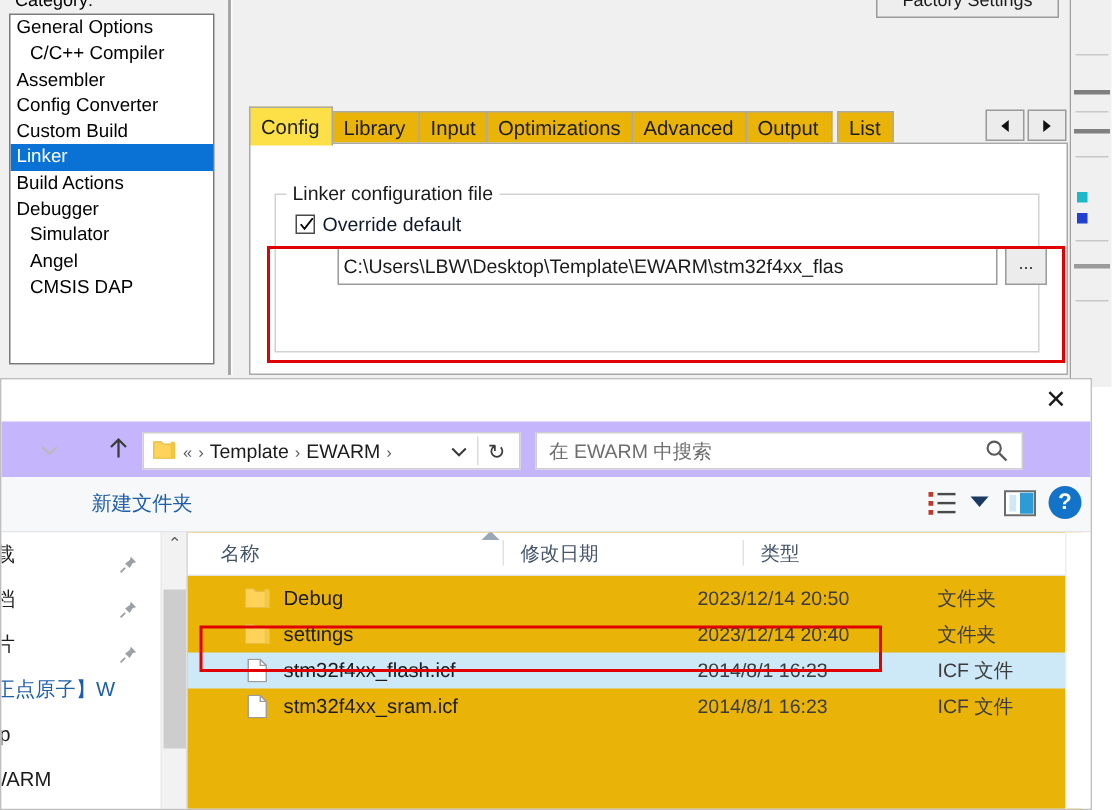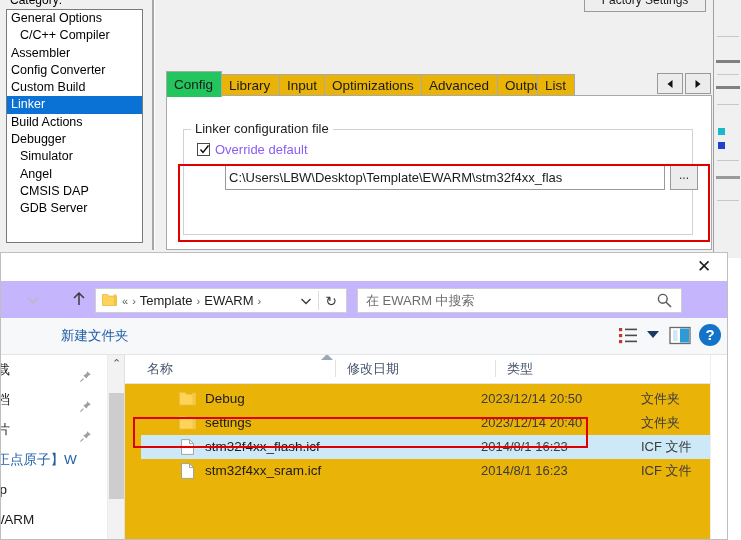--- a/index.html
+++ b/index.html
@@ -26,36 +26,36 @@
   #vsep{position:absolute;left:152px;top:0;width:2px;height:250px;background:#a6a6a6;}
   #vsep2{position:absolute;left:154px;top:0;width:1px;height:250px;background:#fdfdfd;}
 
   #factory-btn{position:absolute;left:584px;top:-12px;width:120px;height:22px;background:#eeeeee;border:1px solid #9a9a9a;
       font-size:12px;color:#1a1a1a;text-align:center;line-height:22px;white-space:nowrap;}
 
   
   #tabstrip{position:absolute;left:166px;top:71px;width:546px;height:25px;}
   .tab{position:absolute;top:3px;height:22px;line-height:22px;font-size:13.5px;color:#1b1b1b;
        background:#eab308;border:1px solid #a9a9a9;border-bottom:none;padding:0 7px;box-sizing:border-box;white-space:nowrap;}
-  .tab.active{top:0;height:26px;line-height:25px;background:#22c55e;border-color:#a9a9a9;z-index:5;}
+  .tab.active{top:0;height:26px;line-height:25px;background:#fde047;border-color:#a9a9a9;z-index:5;}
   #tab-nav{position:absolute;right:0;top:2px;width:55px;height:22px;}
   .navbtn{position:absolute;top:0;width:26px;height:21px;background:#ececec;border:1px solid #9a9a9a;box-sizing:border-box;}
   .navbtn .arr{position:absolute;left:50%;top:50%;width:0;height:0;}
   .navbtn.prev .arr{transform:translate(-50%,-50%);border-top:4px solid transparent;border-bottom:4px solid transparent;border-right:5px solid #111;}
   .navbtn.next .arr{transform:translate(-50%,-50%);border-top:4px solid transparent;border-bottom:4px solid transparent;border-left:5px solid #111;}
 
   
   #tabpage{position:absolute;left:166px;top:95px;width:546px;height:155px;background:#ffffff;border:1px solid #a9a9a9;box-sizing:border-box;}
   #group{position:absolute;left:16px;top:33px;width:508px;height:104px;border:1px solid #d2d2d2;}
   #group-title{position:absolute;left:24px;top:25px;background:#ffffff;padding:0 4px;font-size:13px;color:#1b1b1b;white-space:nowrap;}
 
   #chk-row{position:absolute;left:30px;top:46px;display:flex;align-items:center;gap:5px;}
   .cbox{width:13px;height:13px;border:1px solid #4a4a4a;background:#fff;position:relative;box-sizing:border-box;}
   .cbox svg{position:absolute;left:1px;top:0px;}
-  #chk-label{font-size:13px;color:#8b5cf6;white-space:nowrap;}
+  #chk-label{font-size:13px;color:#0f172a;white-space:nowrap;}
 
   #path-input{position:absolute;left:58px;top:69px;width:440px;height:25px;background:#fff;border:1px solid #9a9a9a;
       box-sizing:border-box;font-size:13px;color:#1b1b1b;line-height:23px;padding-left:3px;overflow:hidden;white-space:nowrap;}
   #browse-btn{position:absolute;left:503px;top:69px;width:28px;height:25px;background:#ececec;border:1px solid #9a9a9a;
       box-sizing:border-box;font-size:12px;color:#333;text-align:center;line-height:18px;}
 
   #red-box-1{position:absolute;left:178px;top:164px;width:532px;height:78px;border:2.5px solid #e10000;box-sizing:border-box;pointer-events:none;}
 
   
   #explorer{position:absolute;left:0;top:252px;width:728px;height:288px;background:#ffffff;border:1px solid #bfbfbf;box-sizing:border-box;overflow:hidden;}
@@ -95,21 +95,21 @@
   #scroll-thumb{position:absolute;left:1px;top:38px;width:15px;height:106px;background:#cdcdcd;}
   #side-vdiv{position:absolute;left:123px;top:102px;width:1px;height:186px;background:#e0e0e0;}
 
   
   #filearea{position:absolute;left:124px;top:102px;width:596px;height:186px;background:#eab308;overflow:hidden;}
   #colhdr{position:absolute;left:0;top:0;width:596px;height:28px;background:#ffffff;border-bottom:1px solid #e4e4e4;}
   .col{position:absolute;top:0;height:27px;line-height:27px;font-size:13px;color:#44546b;white-space:nowrap;}
   .colsep{position:absolute;top:5px;width:1px;height:17px;background:#e2e2e2;}
   #sort-mark{position:absolute;left:196px;top:-1px;width:0;height:0;border-left:6px solid transparent;border-right:6px solid transparent;border-bottom:6px solid #9aa7b5;}
 
-  .frow{position:absolute;left:16px;width:596px;height:24px;text-decoration:underline;}
+  .frow{position:absolute;left:0;width:596px;height:24px;text-decoration:underline;}
   .frow.sel{background:#cde8f7;}
   .fname{position:absolute;left:64px;top:0;height:24px;line-height:24px;font-size:13.5px;color:#1b1b1b;white-space:nowrap;}
   .fdate{position:absolute;left:340px;top:0;height:24px;line-height:24px;font-size:13px;color:#3b3b3b;white-space:nowrap;}
   .ftype{position:absolute;left:500px;top:0;height:24px;line-height:24px;font-size:13px;color:#3b3b3b;white-space:nowrap;}
   .ficon{position:absolute;left:38px;top:4px;width:17px;height:16px;}
 
   #red-box-2{position:absolute;left:133px;top:417px;width:455px;height:31px;border:2.5px solid #e10000;box-sizing:border-box;pointer-events:none;}
 
   #exp-rscroll{position:absolute;left:709px;top:102px;width:16px;height:186px;background:#ffffff;border-left:1px solid #eee;}
 </style>
@@ -138,21 +138,20 @@
       <div class="cat-item indent">C/C++ Compiler</div>
       <div class="cat-item">Assembler</div>
       <div class="cat-item">Config Converter</div>
       <div class="cat-item">Custom Build</div>
       <div class="cat-item sel">Linker</div>
       <div class="cat-item">Build Actions</div>
       <div class="cat-item">Debugger</div>
       <div class="cat-item indent">Simulator</div>
       <div class="cat-item indent">Angel</div>
       <div class="cat-item indent">CMSIS DAP</div>
-      <div class="cat-item indent">GDB Server</div>
     </div>
 
   <div id="vsep"></div>
   <div id="vsep2"></div>
 
   <div id="factory-btn">Factory Settings</div>
 
   <div id="tabstrip">
     <div id="tab-nav">
       <div class="navbtn prev" style="left:0">
@@ -161,21 +160,21 @@
       <div class="navbtn next" style="left:28px">
           <span class="arr"></span>
         </div>
     </div>
   <div class="tab active" style="left: 0px; width: 56px;">Config</div>
       <div class="tab" style="left: 55px; width: 59px;">Library</div>
       <div class="tab" style="left: 113px; width: 46px;">Input</div>
       <div class="tab" style="left: 158px; width: 98px;">Optimizations</div>
       <div class="tab" style="left: 255px; width: 77px;">Advanced</div>
       <div class="tab" style="left: 331px; width: 58px;">Output</div>
-      <div class="tab" style="left: 371px; width: 38px;">List</div>
+      <div class="tab" style="left: 392px; width: 38px;">List</div>
     </div>
 
   <div id="tabpage">
     <div id="group"></div>
     <div id="group-title">Linker configuration file</div>
 
     <div id="chk-row">
       <span class="cbox">
         <svg width="11" height="11" viewBox="0 0 11 11">
             <path d="M1.5 5.5 L4 8.5 L9.5 1.5" stroke="#000" stroke-width="1.3" fill="none"></path>

